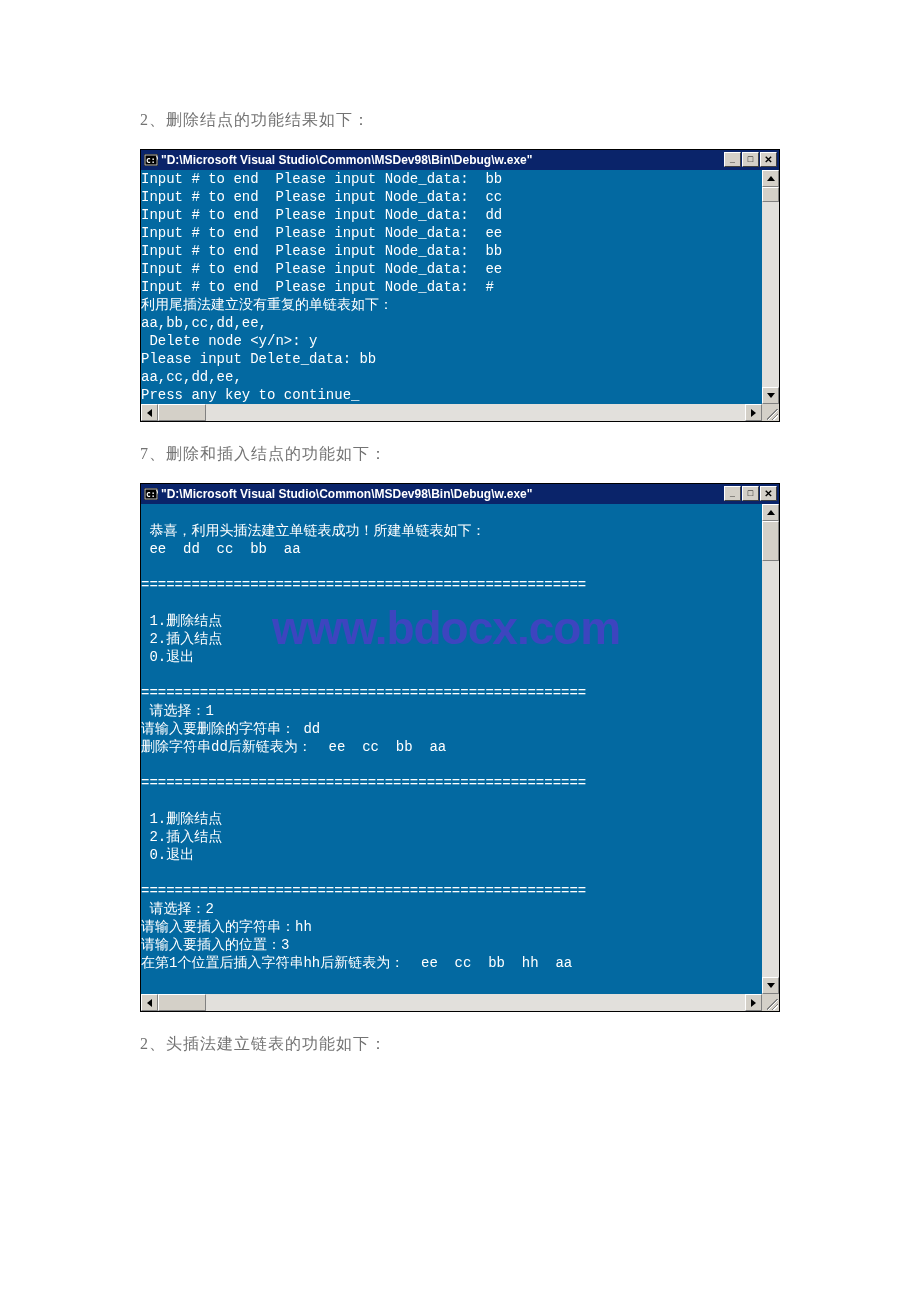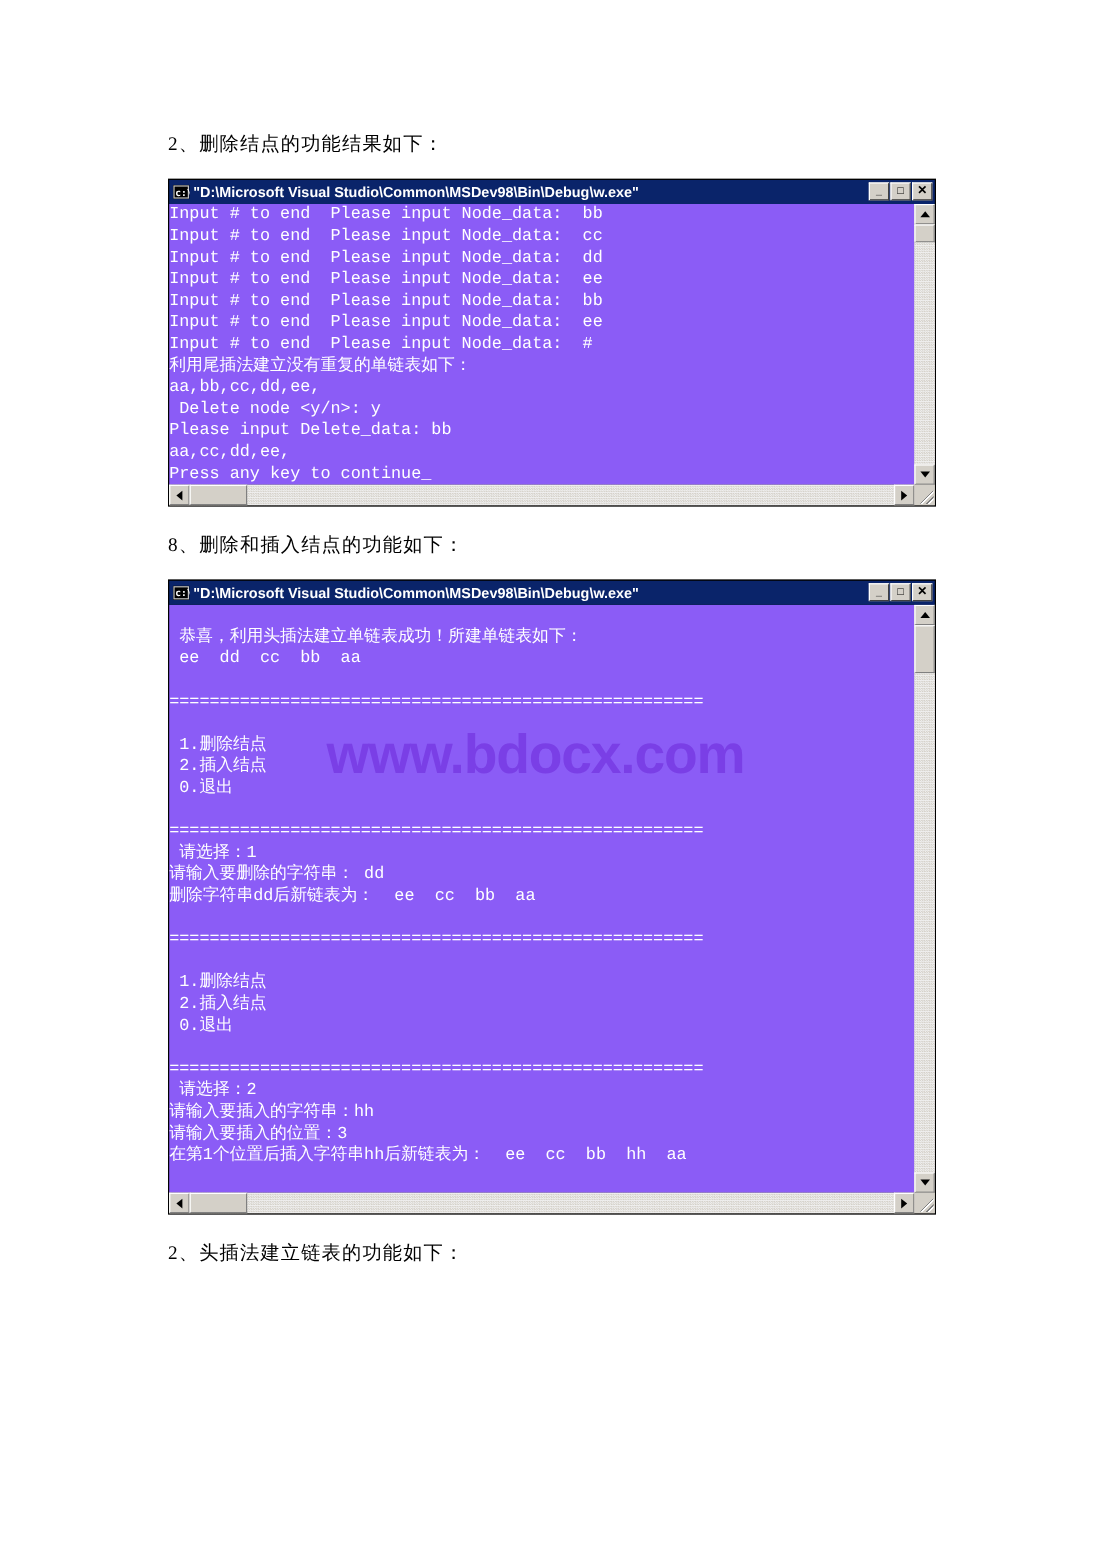--- a/index.html
+++ b/index.html
@@ -8,21 +8,21 @@
       box-sizing: border-box;
     }
     body {
       background: #ffffff;
       font-family: "SimSun", "宋体", serif;
       width: 920px;
       padding: 110px 140px 50px 140px;
     }
     .caption {
       font-size: 16px;
-      color: #000000;
+      color: #737373;
       margin-bottom: 18px;
       letter-spacing: 1px;
     }
     .console-window {
       border: 1px solid #000;
       background: #000;
       margin-bottom: 22px;
     }
     .titlebar {
       display: flex;
@@ -71,21 +71,21 @@
     .tb-btn-inner {
       font-family: Arial, sans-serif;
       font-size: 9px;
       font-weight: bold;
       color: #000;
       line-height: 1;
     }
     .tb-close .tb-btn-inner { font-size: 10px; }
     .console-body {
       display: flex;
-      background: #8b5cf6;
+      background: #0369a1;
       justify-content: flex-end;
     }
     .console-text {
       flex: 1;
       color: #fff;
       font-family: "NSimSun", "SimSun", "Courier New", monospace;
       font-size: 14px;
       line-height: 18px;
       white-space: pre;
       padding: 0;
@@ -232,21 +232,21 @@
       <div class="sb-thumb" style="flex:none;width:48px;height:17px"></div>
       <div style="flex:1"></div>
       <div class="hsb-btn">
           <div class="sb-arrow right"></div>
         </div>
     </div>
     <div class="corner"></div>
   </div>
 </div>
 
-<div class="caption">8、删除和插入结点的功能如下：</div>
+<div class="caption">7、删除和插入结点的功能如下：</div>
 
 <div class="console-wrap">
   <div class="watermark" style="top:118px;left:132px">www.bdocx.com</div>
   <div class="console-window">
     <div class="titlebar">
       <span class="titlebar-icon">
         <svg width="14" height="12" viewBox="0 0 14 12">
             <rect x="0" y="0" width="14" height="12" fill="#000"></rect>
             <rect x="1" y="1" width="12" height="10" fill="#000" stroke="#c0c0c0" stroke-width="1"></rect>
             <text x="2" y="9" font-size="8" font-family="monospace" fill="#fff" font-weight="bold">c:\</text>

